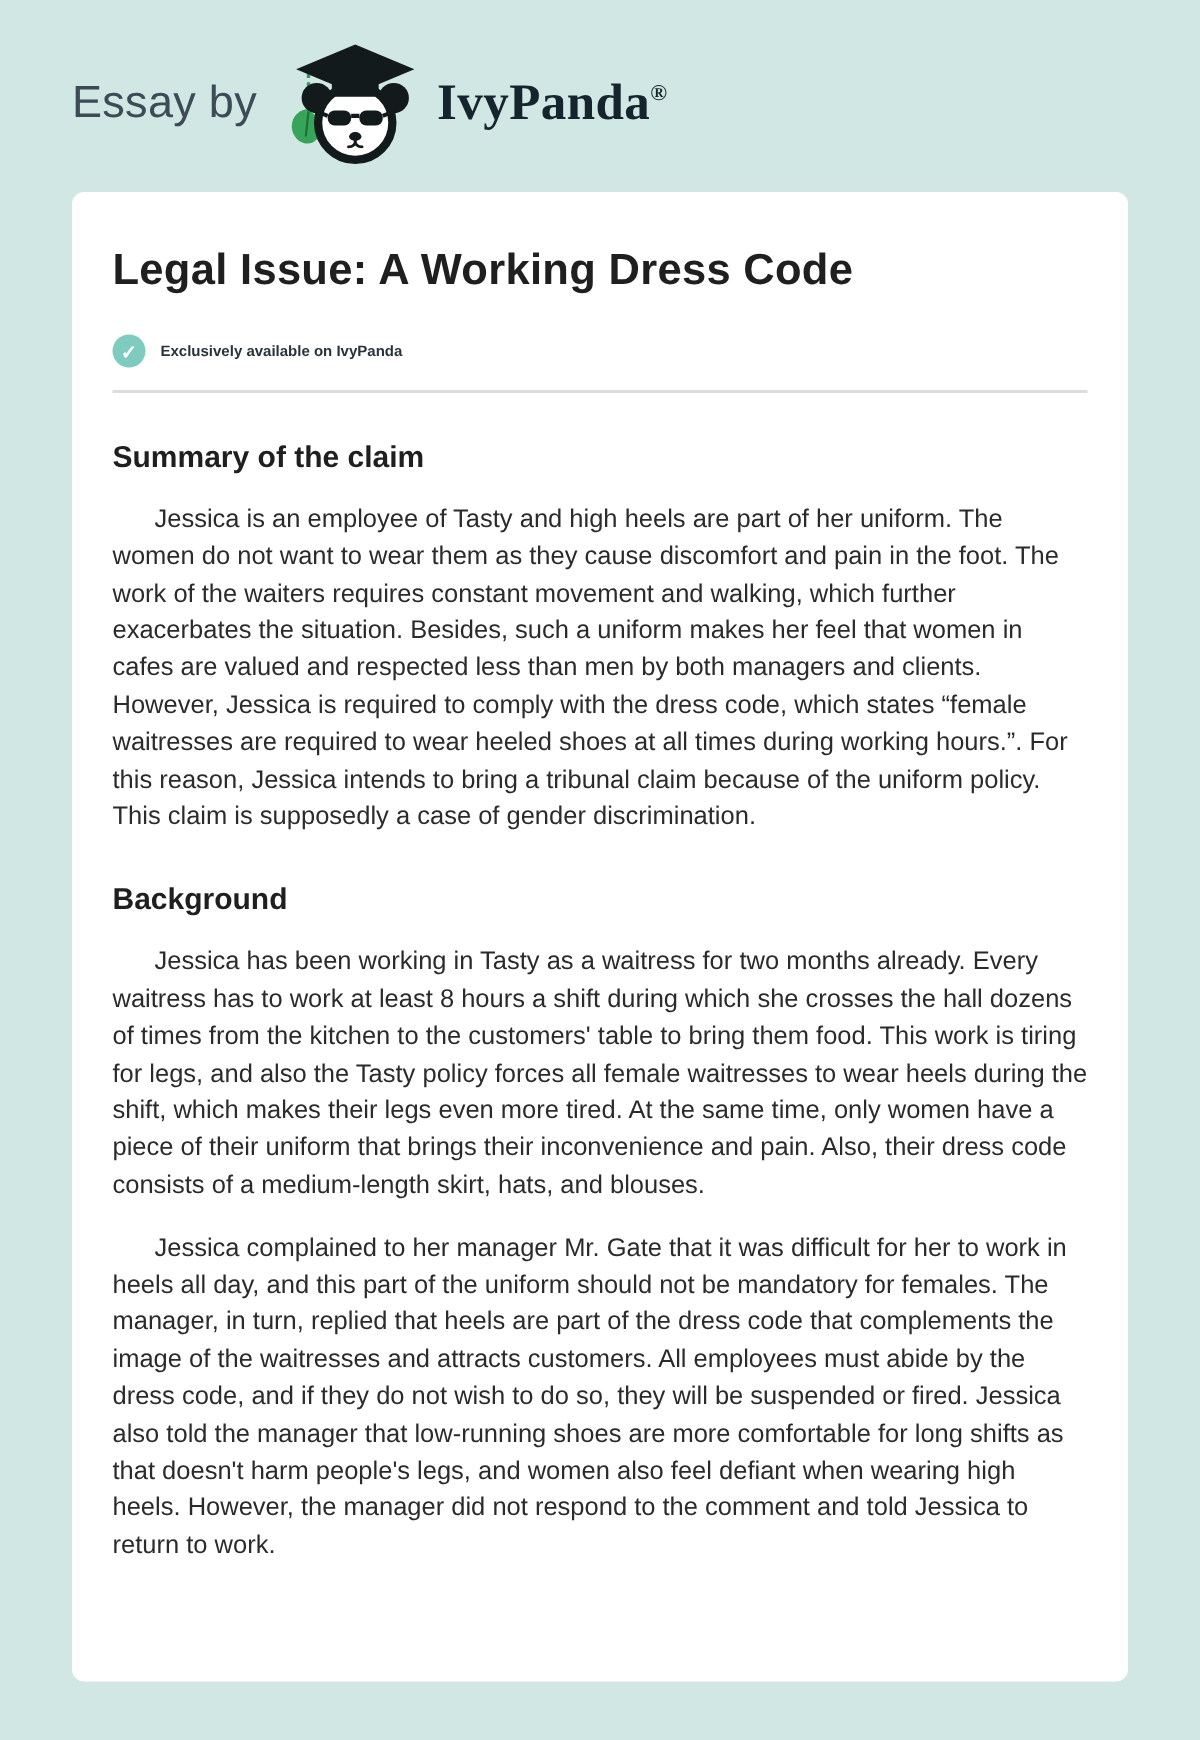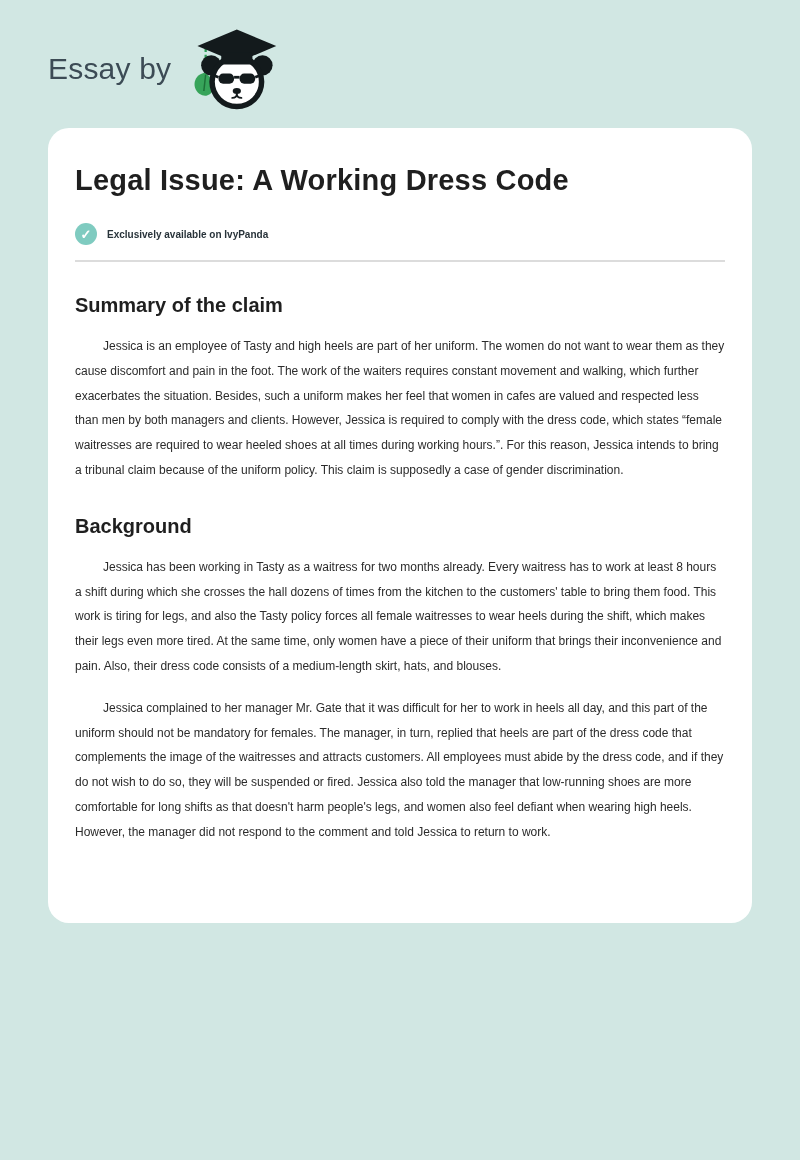--- a/index.html
+++ b/index.html
@@ -39,21 +39,21 @@
   }
   .brand sup {
     font-size: 15px;
     font-weight: 700;
     vertical-align: super;
   }
 
   
   .card {
     background: #ffffff;
-    border-radius: 21px;
+    border-radius: 8px;
     margin: 20px 48px 48px 48px;
     width: 704px;
     padding: 36px 27px 78px 27px;
   }
   h1.title {
     font-size: 29px;
     font-weight: 700;
     color: #1f1f1f;
     letter-spacing: 0.2px;
     margin: 0 0 26px 0;
@@ -87,21 +87,21 @@
     border-top: 2px solid #dcdcdc;
     margin: 15px 0 0 0;
   }
   h2.section-heading {
     font-size: 20px;
     font-weight: 700;
     color: #1f1f1f;
     margin: 32px 0 6px 0;
   }
   p.body-para {
-    font-size: 12px;
+    font-size: 17px;
     line-height: 24.8px;
     color: #2b2b2b;
     text-indent: 28px;
     margin: 17px 0 0 0;
   }
 </style>
 </head>
 <body>
 
 <div class="page">
@@ -127,20 +127,21 @@
         <line x1="34" y1="57" x2="29" y2="55" stroke="#131a1c" stroke-width="3"></line>
         <line x1="74" y1="57" x2="79" y2="55" stroke="#131a1c" stroke-width="3"></line>
 
         <ellipse cx="54" cy="72" rx="4.5" ry="3.2" fill="#131a1c"></ellipse>
         <path d="M54 75 q0 4.5 -5 4.5 M54 75 q0 4.5 5 4.5" stroke="#131a1c" stroke-width="2" fill="none" stroke-linecap="round"></path>
 
         <path d="M54 5 L97 23 L54 41 L11 23 Z" fill="#131a1c"></path>
         <rect x="37" y="30" width="34" height="13" rx="3" fill="#131a1c"></rect>
       </svg>
     </span>
+    <span class="brand"><span>IvyPanda</span><sup>®</sup></span>
   </header>
 
   <main class="card">
     <h1 class="title">Legal Issue: A Working Dress Code</h1>
 
     <div class="badge">
       <span class="check-circle">✓</span>
       <span class="badge-text">Exclusively available on IvyPanda</span>
     </div>
 

